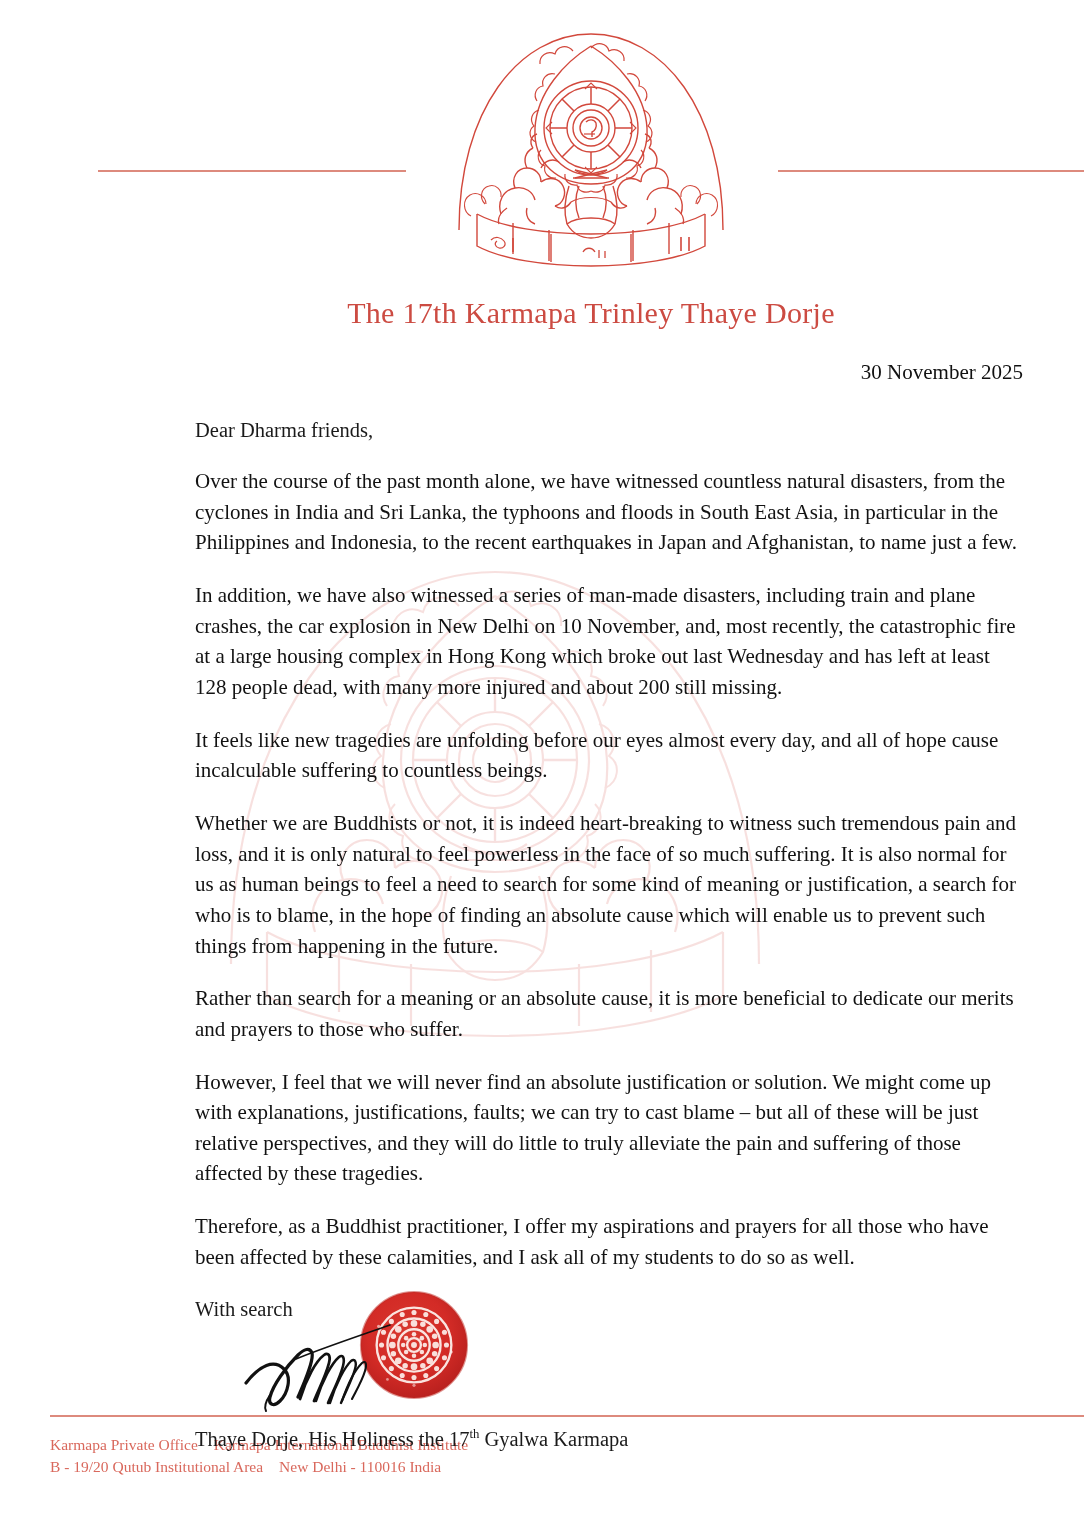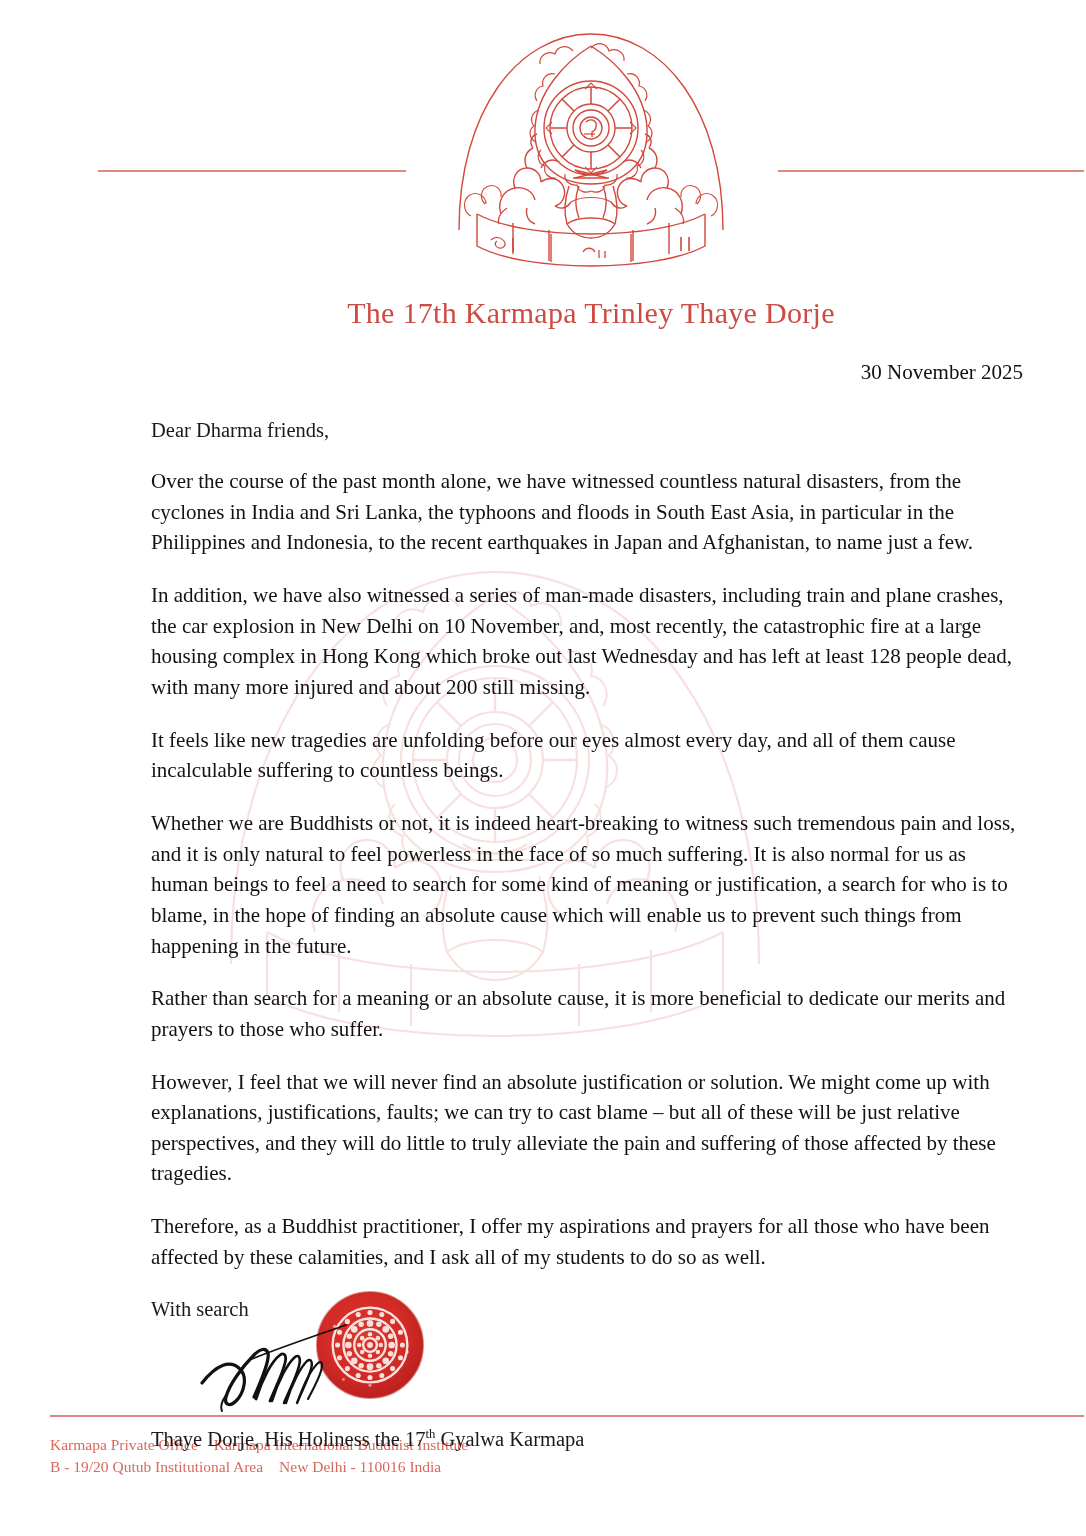--- a/index.html
+++ b/index.html
@@ -66,21 +66,21 @@
     left: 147px;
     top: 130px;
     width: 600px;
     height: 600px;
     opacity: 0.16;
     pointer-events: none;
     z-index: 0;
   }
   .watermark svg { width: 100%; height: 100%; display: block; }
 
-  .content { position: relative; z-index: 1; }
+  .content { position: relative; z-index: 1; margin-left: 44px; }
 
   .letter-date {
     text-align: right;
     font-size: 21px;
     margin: 0 0 34px 0;
     color: #111;
   }
   .salutation {
     font-size: 20.5px;
     margin: 0 0 24px 0;
@@ -299,21 +299,21 @@
     </div>
 
     <div class="content">
 
       <div class="letter-date">30 November 2025</div>
 
       <div class="salutation">Dear Dharma friends,</div>
 
       <p class="para">Over the course of the past month alone, we have witnessed countless natural disasters, from the cyclones in India and Sri Lanka, the typhoons and floods in South East Asia, in particular in the Philippines and Indonesia, to the recent earthquakes in Japan and Afghanistan, to name just a few.</p>
       <p class="para">In addition, we have also witnessed a series of man-made disasters, including train and plane crashes, the car explosion in New Delhi on 10 November, and, most recently, the catastrophic fire at a large housing complex in Hong Kong which broke out last Wednesday and has left at least 128 people dead, with many more injured and about 200 still missing.</p>
-      <p class="para">It feels like new tragedies are unfolding before our eyes almost every day, and all of them cause incalculable suffering to countless beings.</p>
+      <p class="para">It feels like new tragedies are unfolding before our eyes almost every day, and all of hope cause incalculable suffering to countless beings.</p>
       <p class="para">Whether we are Buddhists or not, it is indeed heart-breaking to witness such tremendous pain and loss, and it is only natural to feel powerless in the face of so much suffering. It is also normal for us as human beings to feel a need to search for some kind of meaning or justification, a search for who is to blame, in the hope of finding an absolute cause which will enable us to prevent such things from happening in the future.</p>
       <p class="para">Rather than search for a meaning or an absolute cause, it is more beneficial to dedicate our merits and prayers to those who suffer.</p>
       <p class="para">However, I feel that we will never find an absolute justification or solution. We might come up with explanations, justifications, faults; we can try to cast blame – but all of these will be just relative perspectives, and they will do little to truly alleviate the pain and suffering of those affected by these tragedies.</p>
       <p class="para">Therefore, as a Buddhist practitioner, I offer my aspirations and prayers for all those who have been affected by these calamities, and I ask all of my students to do so as well.</p>
 
       <div class="closing">With search</div>
 
       <div class="sig-block">
 
         <div class="seal">

